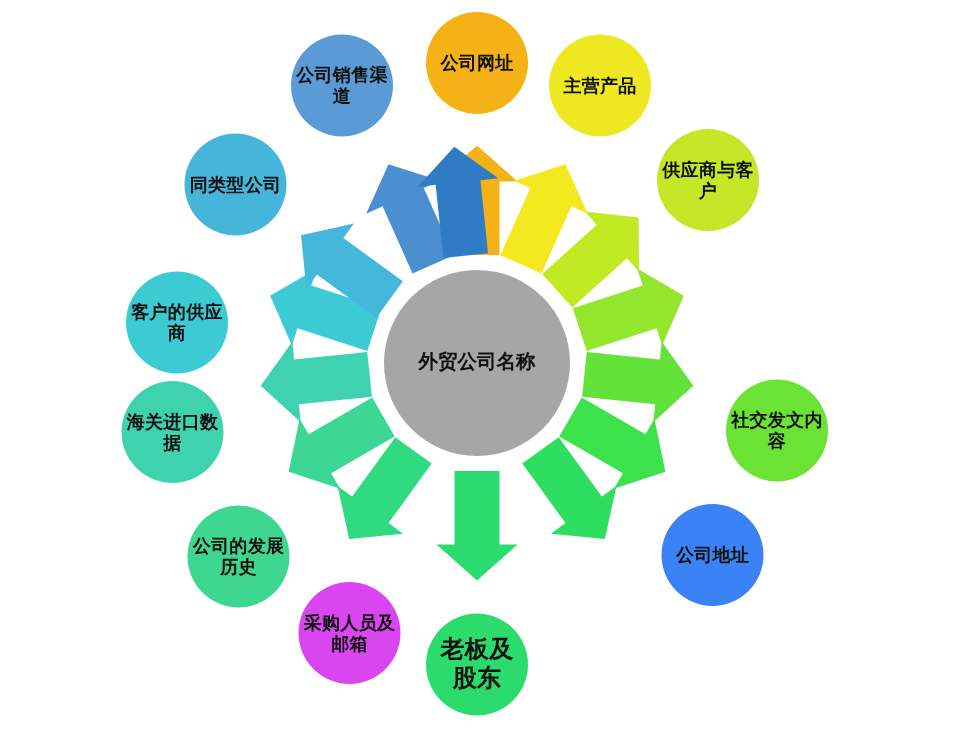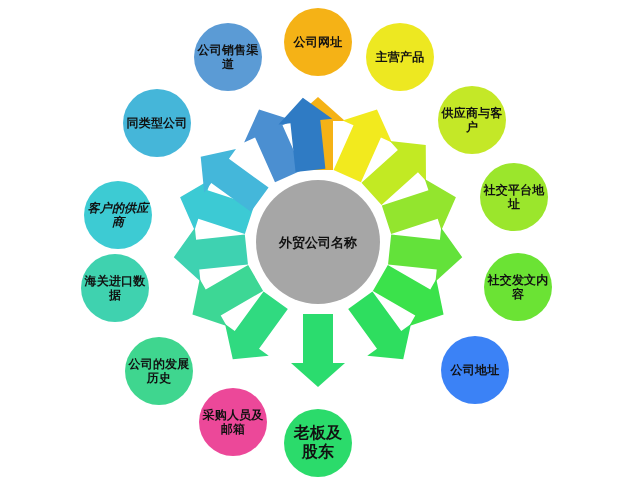--- a/index.html
+++ b/index.html
@@ -84,42 +84,39 @@
   <div class="node-layer" id="node-layer">
       <div class="node" style="left: 284px; top: 8px; width: 68px; height: 68px; background: rgb(245, 178, 22); font-size: 12px;">
         <span class="node-label">公司网址</span>
       </div>
       <div class="node" style="left: 366px; top: 23px; width: 68px; height: 68px; background: rgb(237, 232, 33); font-size: 12px;">
         <span class="node-label">主营产品</span>
       </div>
       <div class="node" style="left: 438px; top: 86px; width: 68px; height: 68px; background: rgb(196, 232, 39); font-size: 12px;">
         <span class="node-label">供应商与客户</span>
       </div>
-      <div class="node" style="left: 480px; top: 163px; width: 68px; height: 68px; background: rgb(155, 230, 44); font-size: 12px;">
-        <span class="node-label">社交平台地址</span>
-      </div>
       <div class="node" style="left: 484px; top: 253px; width: 68px; height: 68px; background: rgb(107, 227, 52); font-size: 12px;">
         <span class="node-label">社交发文内容</span>
       </div>
       <div class="node" style="left: 441px; top: 336px; width: 68px; height: 68px; background: #3b82f6; font-size: 12px;">
         <span class="node-label">公司地址</span>
       </div>
       <div class="node" style="left: 284px; top: 409px; width: 68px; height: 68px; background: rgb(43, 219, 107); font-size: 16px;">
         <span class="node-label">老板及股东</span>
       </div>
-      <div class="node" style="left: 199px; top: 388px; width: 68px; height: 68px; background: #ec4899; font-size: 12px;">
+      <div class="node" style="left: 199px; top: 388px; width: 68px; height: 68px; background: #d946ef; font-size: 12px;">
         <span class="node-label">采购人员及邮箱</span>
       </div>
       <div class="node" style="left: 125px; top: 337px; width: 68px; height: 68px; background: rgb(63, 214, 143); font-size: 12px;">
         <span class="node-label">公司的发展历史</span>
       </div>
       <div class="node" style="left: 81px; top: 254px; width: 68px; height: 68px; background: rgb(63, 210, 175); font-size: 12px;">
         <span class="node-label">海关进口数据</span>
       </div>
-      <div class="node" style="left: 84px; top: 181px; width: 68px; height: 68px; background: rgb(61, 203, 211); font-size: 12px; font-style: italic;">
+      <div class="node" style="left: 84px; top: 181px; width: 68px; height: 68px; background: rgb(61, 203, 211); font-size: 12px;">
         <span class="node-label">客户的供应商</span>
       </div>
       <div class="node" style="left: 123px; top: 89px; width: 68px; height: 68px; background: rgb(69, 182, 217); font-size: 12px;">
         <span class="node-label">同类型公司</span>
       </div>
       <div class="node" style="left: 194px; top: 23px; width: 68px; height: 68px; background: rgb(91, 155, 213); font-size: 12px;">
         <span class="node-label">公司销售渠道</span>
       </div>
     </div>
 </div>

